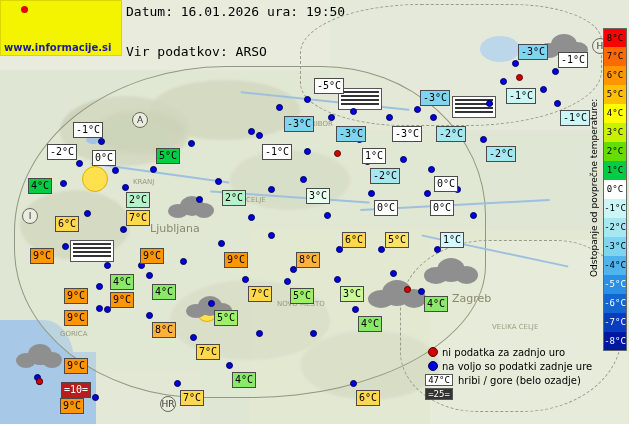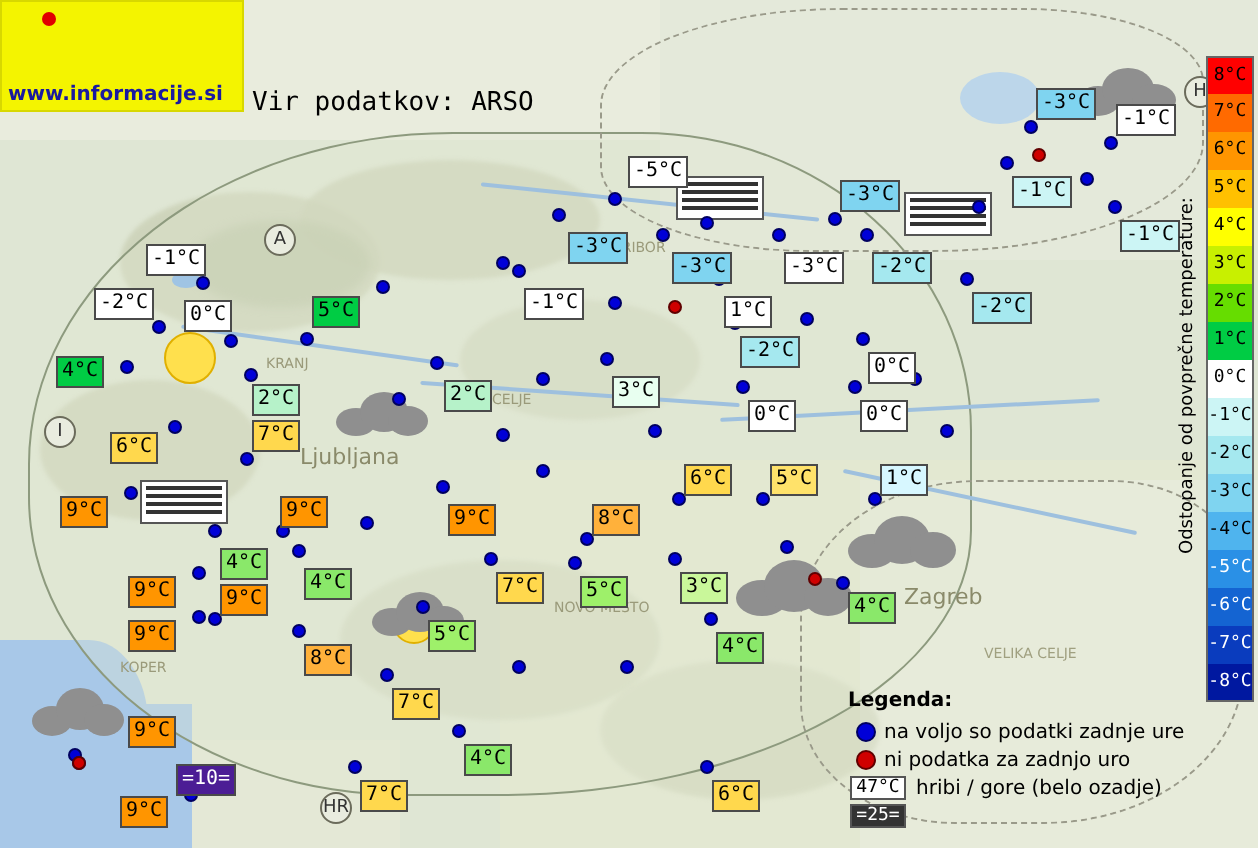--- a/index.html
+++ b/index.html
@@ -100,20 +100,21 @@
   <div class="river" style="left:240px;top:100px;width:170px;transform:rotate(6deg);"></div>
   <div class="river" style="left:420px;top:250px;width:150px;transform:rotate(12deg);"></div>
   <div class="lake" style="left:86px;top:136px;width:14px;height:8px;"></div>
   <div class="lake" style="left:480px;top:36px;width:40px;height:26px;background:#bcd6ea;"></div>
 
   <div class="logo">
     <span class="ldot"></span>
     <span class="lsub">www.informacije.si</span>
   </div>
 
+  <div class="hdr" style="top:2px;">Datum: 16.01.2026 ura: 19:50</div>
   <div class="hdr" style="top:42px;left:126px;">Vir podatkov: ARSO</div>
 
   <div class="sun" style="left:82px;top:166px;width:24px;height:24px;"></div>
   <div class="sun" style="left:196px;top:300px;width:20px;height:20px;"></div>
 
   <div class="cloud" style="left:168px;top:196px;width:46px;height:22px;">
     <i style="left:0;top:8px;width:20px;height:14px;"></i>
       <i style="left:12px;top:0;width:24px;height:20px;"></i>
       <i style="left:26px;top:7px;width:20px;height:15px;"></i>
   </div>
@@ -168,21 +169,21 @@
       <div class="mk" style="left: 592px; top: 38px;">H</div>
       <div class="mk" style="left: 160px; top: 396px;">HR</div>
     </div>
   <div id="cities-layer">
       <div class="city" style="left: 150px; top: 222px; font-size: 11px; color: rgb(138, 138, 106);">Ljubljana</div>
       <div class="city" style="left: 452px; top: 292px; font-size: 11px; color: rgb(138, 138, 106);">Zagreb</div>
       <div class="city" style="left: 133px; top: 178px; font-size: 7px; color: rgb(154, 154, 122);">KRANJ</div>
       <div class="city" style="left: 246px; top: 196px; font-size: 7px; color: rgb(154, 154, 122);">CELJE</div>
       <div class="city" style="left: 300px; top: 120px; font-size: 7px; color: rgb(154, 154, 122);">MARIBOR</div>
       <div class="city" style="left: 277px; top: 300px; font-size: 7px; color: rgb(154, 154, 122);">NOVO MESTO</div>
-      <div class="city" style="left: 60px; top: 330px; font-size: 7px; color: rgb(154, 154, 122);">KOPER</div>
+      <div class="city" style="left: 60px; top: 330px; font-size: 7px; color: rgb(154, 154, 122);">GORICA</div>
       <div class="city" style="left: 492px; top: 323px; font-size: 7px; color: rgb(160, 160, 128);">VELIKA CELJE</div>
     </div>
   <div id="dots-layer">
       <div class="dot" style="left: 98px; top: 138px;"></div>
       <div class="dot" style="left: 76px; top: 160px;"></div>
       <div class="dot" style="left: 112px; top: 167px;"></div>
       <div class="dot" style="left: 150px; top: 166px;"></div>
       <div class="dot" style="left: 60px; top: 180px;"></div>
       <div class="dot" style="left: 122px; top: 184px;"></div>
       <div class="dot" style="left: 215px; top: 178px;"></div>
@@ -301,37 +302,36 @@
       <div class="tl" style="left: 362px; top: 148px; background: rgb(255, 255, 255);">1°C</div>
       <div class="tl" style="left: 370px; top: 168px; background: rgb(165, 232, 239);">-2°C</div>
       <div class="tl" style="left: 486px; top: 146px; background: rgb(165, 232, 239);">-2°C</div>
       <div class="tl" style="left: 434px; top: 176px; background: rgb(255, 255, 255);">0°C</div>
       <div class="tl" style="left: 374px; top: 200px; background: rgb(255, 255, 255);">0°C</div>
       <div class="tl" style="left: 430px; top: 200px; background: rgb(255, 255, 255);">0°C</div>
       <div class="tl" style="left: 518px; top: 44px; background: rgb(127, 212, 240);">-3°C</div>
       <div class="tl" style="left: 558px; top: 52px; background: rgb(255, 255, 255);">-1°C</div>
       <div class="tl" style="left: 506px; top: 88px; background: rgb(204, 245, 245);">-1°C</div>
       <div class="tl" style="left: 560px; top: 110px; background: rgb(204, 245, 245);">-1°C</div>
-      <div class="tl" style="left: 88px; top: 382px; background: #4c1d95; color: rgb(255, 255, 255);">=10=</div>
+      <div class="tl" style="left: 61px; top: 382px; background: #b91c1c; color: rgb(255, 255, 255);">=10=</div>
     </div>
 
   <div class="lgd">
-    <div class="t">Legenda:</div>
     <div id="legend-rows">
+        <div class="row">
+          <span class="sw">
+            <span style="width:8px;height:8px;border-radius:50%;background:#d00000;border:1px solid #600000;display:block;"></span>
+          </span>
+          <span>ni podatka za zadnjo uro</span>
+        </div>
         <div class="row">
           <span class="sw">
             <span style="width:8px;height:8px;border-radius:50%;background:#0000d8;border:1px solid #000060;display:block;"></span>
           </span>
           <span>na voljo so podatki zadnje ure</span>
-        </div>
-        <div class="row">
-          <span class="sw">
-            <span style="width:8px;height:8px;border-radius:50%;background:#d00000;border:1px solid #600000;display:block;"></span>
-          </span>
-          <span>ni podatka za zadnjo uro</span>
         </div>
         <div class="row">
           <span class="sw" style="flex: 0 0 34px;">
             <span class="chip">47°C</span>
           </span>
           <span>hribi / gore (belo ozadje)</span>
         </div>
         <div class="row">
           <span class="sw" style="flex: 0 0 34px;">
             <span class="chipd">=25=</span>

